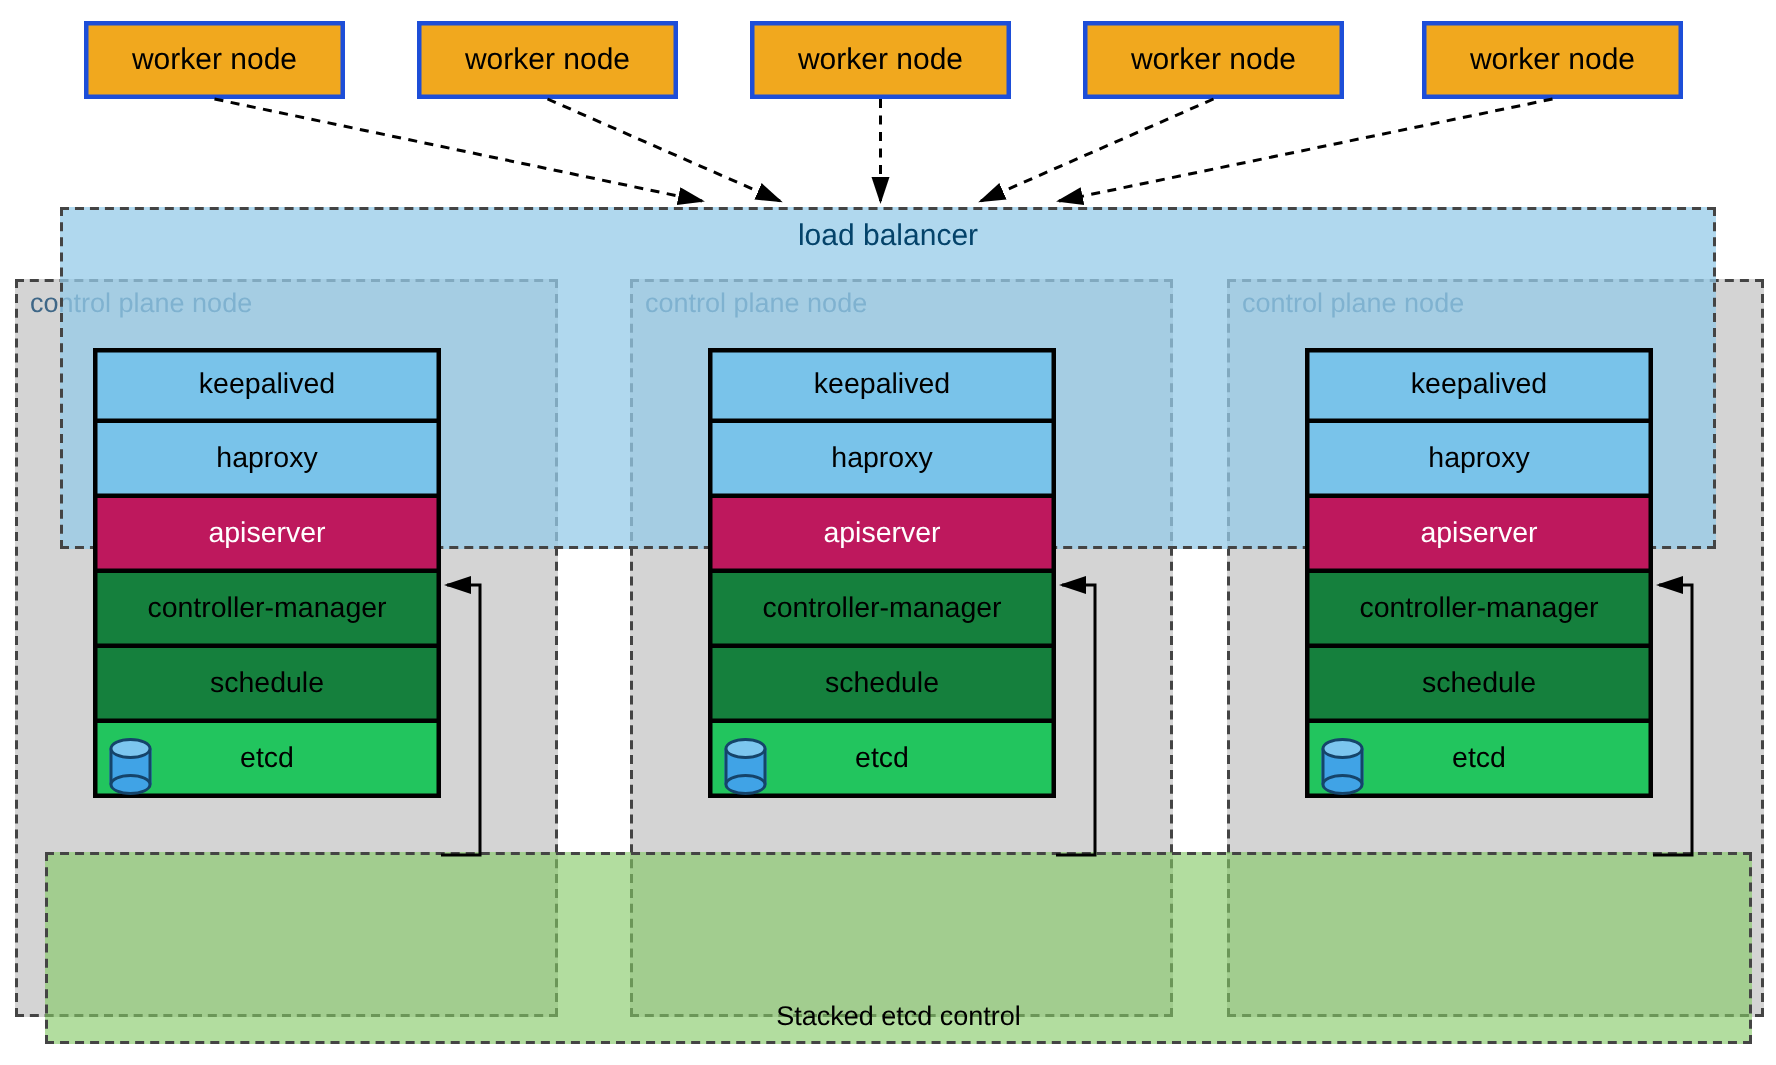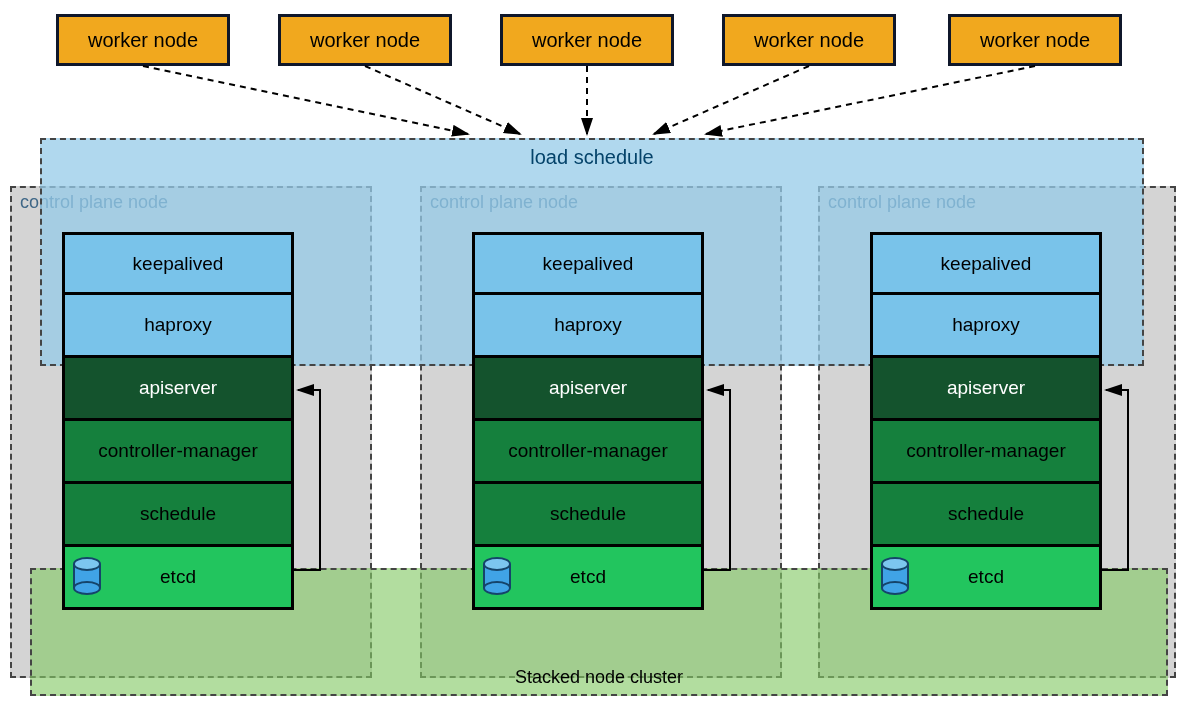--- a/index.html
+++ b/index.html
@@ -1,60 +1,60 @@
 <!DOCTYPE html>
 <html><head>
 <meta charset="utf-8">
 <style>
   html,body{margin:0;padding:0;width:1184px;height:710px;background:#fff;font-family:Arial,Helvetica,sans-serif;font-size:18px;color:#000;position:relative;overflow:hidden}
   .box{position:absolute;box-sizing:border-box;display:flex;align-items:center;justify-content:center}
   .dashed{border:2px dashed #444}
-  .worker{background:#f1a81e;border:3px solid #0f172a;font-size:20px}
+  .worker{background:#f1a81e;border:3px solid #1d4ed8;font-size:20px}
   .lb-box{background:rgba(150,203,232,.75);color:#04436a;font-size:20px;align-items:flex-start;padding-top:6px;z-index:3}
   .cp-box{background:rgba(200,200,200,.78);color:#3f6787;align-items:flex-start;justify-content:flex-start;padding:4px 8px;z-index:2}
   .etcd-box{background:rgba(130,200,100,.62);color:#000;align-items:flex-end;padding-bottom:6px;z-index:4}
   .stack{position:absolute;width:232px;z-index:6}
-  .comp{height:63px;border:3px solid #000;border-top-width:0;display:flex;align-items:center;justify-content:center;font-size:19px;box-sizing:border-box}
+  .comp{height:50px;border:3px solid #000;border-top-width:0;display:flex;align-items:center;justify-content:center;font-size:19px;box-sizing:border-box}
   .comp:first-child{border-top-width:3px}
   .c-lblue{background:#79c3ea}
-  .c-dblue{background:#14532d;color:#fff}
+  .c-dblue{background:#be185d;color:#fff}
   .c-teal{background:#15803d}
   .c-green{background:#22c55e;position:relative}
   .cyl{position:absolute;left:8px;top:10px;width:28px;height:38px}
   .cyl-body{position:absolute;left:0;top:7px;width:28px;height:24px;background:#40a3e6;border-left:2px solid #15446a;border-right:2px solid #15446a;box-sizing:border-box}
   .cyl-top{position:absolute;left:0;top:0;width:28px;height:14px;border-radius:50%;background:#7cc6ef;border:2px solid #15446a;box-sizing:border-box;z-index:2}
   .cyl-bot{position:absolute;left:0;top:24px;width:28px;height:14px;border-radius:50%;background:#40a3e6;border:2px solid #15446a;box-sizing:border-box}
   svg.arrows{position:absolute;left:0;top:0;width:1184px;height:710px;pointer-events:none;z-index:5}
   .wm{position:absolute;right:6px;bottom:6px;font-size:9px;color:rgba(120,120,120,.5);z-index:9}
 </style>
 </head>
 <body>
 
 <div class="box worker" style="left:56px;top:14px;width:174px;height:52px">worker node</div>
 <div class="box worker" style="left:278px;top:14px;width:174px;height:52px">worker node</div>
 <div class="box worker" style="left:500px;top:14px;width:174px;height:52px">worker node</div>
 <div class="box worker" style="left:722px;top:14px;width:174px;height:52px">worker node</div>
 <div class="box worker" style="left:948px;top:14px;width:174px;height:52px">worker node</div>
 
 <div class="box dashed lb-box" style="left:40px;top:138px;width:1104px;height:228px">
-  <span>load schedule</span>
+  <span>load balancer</span>
 </div>
 
 <div class="box dashed cp-box" style="left:10px;top:186px;width:362px;height:492px">
   <span>control plane node</span>
 </div>
 <div class="box dashed cp-box" style="left:420px;top:186px;width:362px;height:492px">
   <span>control plane node</span>
 </div>
 <div class="box dashed cp-box" style="left:818px;top:186px;width:358px;height:492px">
   <span>control plane node</span>
 </div>
 
 <div class="box dashed etcd-box" style="left:30px;top:568px;width:1138px;height:128px">
-  <span>Stacked node cluster</span>
+  <span>Stacked etcd control</span>
 </div>
 
 <div class="stack" style="left:62px;top:232px">
   <div class="comp c-lblue">keepalived</div>
   <div class="comp c-lblue">haproxy</div>
   <div class="comp c-dblue">apiserver</div>
   <div class="comp c-teal">controller-manager</div>
   <div class="comp c-teal">schedule</div>
   <div class="comp c-green">
     <div class="cyl">

